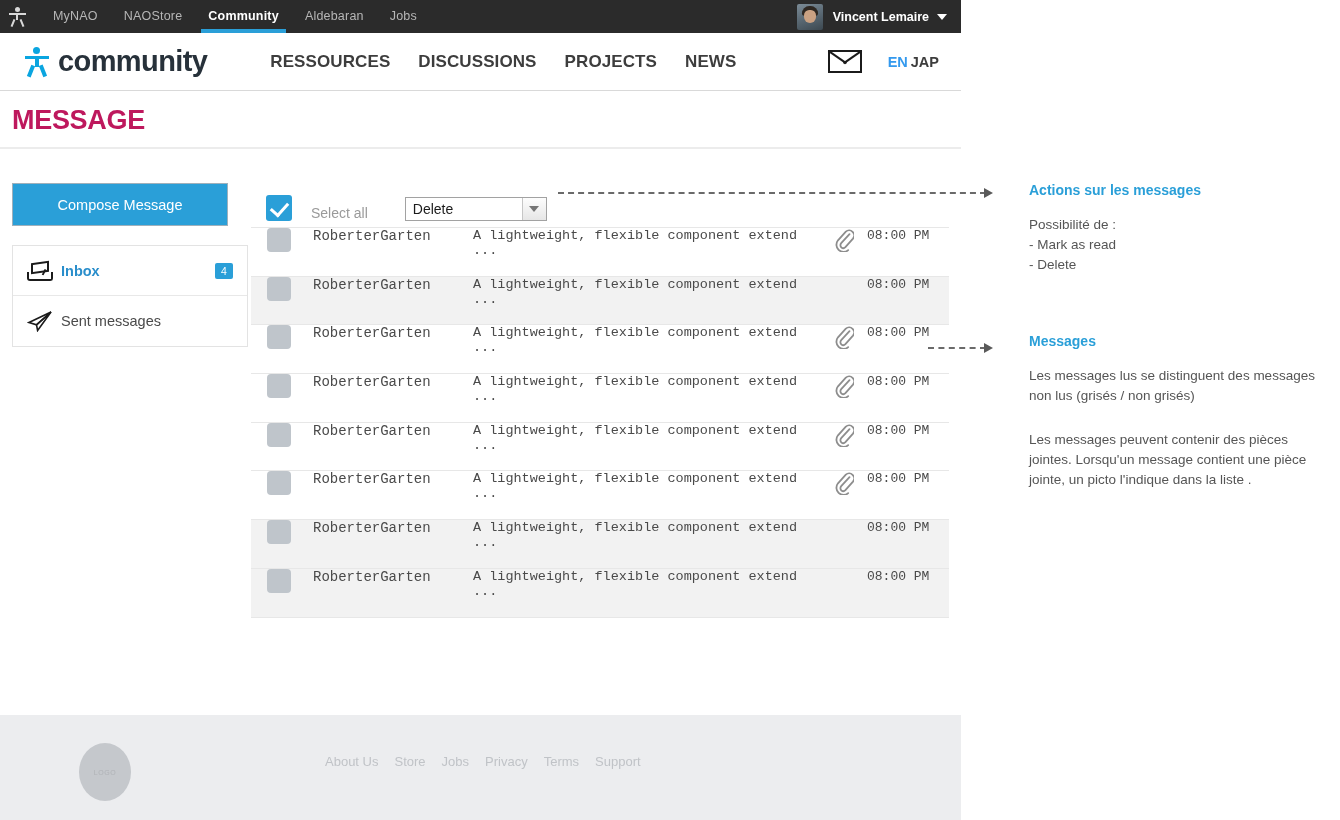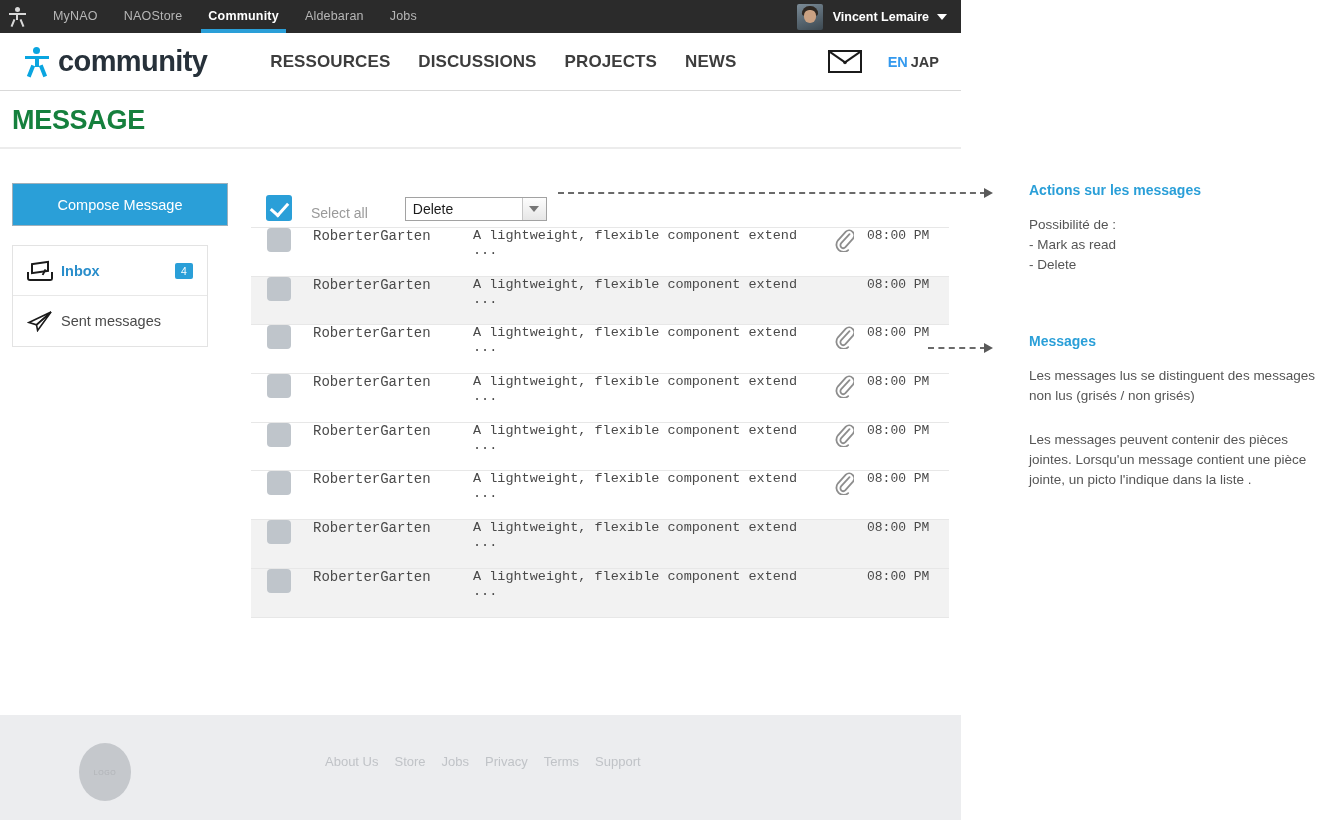--- a/index.html
+++ b/index.html
@@ -87,31 +87,31 @@
   .lang .en { color: #3399ee; cursor: pointer; }
   .lang .jp { color: #3d3d3d; cursor: pointer; margin-left: 3px; }
 
   
   .page-title-wrap {
     position: absolute; left: 0; top: 92px; width: 961px; height: 57px;
     border-bottom: 2px solid #ececec; background: #fff;
   }
   .page-title {
     position: absolute; left: 12px; top: 13px;
-    font-size: 27px; font-weight: bold; color: #15803d; letter-spacing: -.3px; text-align: center;
+    font-size: 27px; font-weight: bold; color: #be185d; letter-spacing: -.3px; text-align: center;
   }
 
   
   .sidebar { position: absolute; left: 12px; top: 183px; width: 216px; }
   .compose-btn {
     width: 216px; height: 43px; background: #2a9fd8; border: 1px solid #9fb0bb;
     color: #ffffff; font-size: 14.5px; display: flex; align-items: center;
     justify-content: center; cursor: pointer; font-weight: normal;
   }
-  .folder-list { margin-top: 19px; width: 196px; border: 1px solid #e3e3e3; background: #fff; }
+  .folder-list { margin-top: 19px; width: 236px; border: 1px solid #e3e3e3; background: #fff; }
   .folder-item {
     height: 50px; display: flex; align-items: center; padding: 0 14px;
     border-bottom: 1px solid #e8e8e8; cursor: pointer;
   }
   .folder-item:last-child { border-bottom: none; }
   .folder-icon { width: 34px; flex: none; display: flex; align-items: center; }
   .folder-label { font-size: 14.5px; color: #4a4a4a; }
   .folder-item.active .folder-label { color: #2a8ecb; font-weight: bold; }
   .badge {
     margin-left: auto; background: #2a9fd8; color: #fff; font-size: 10.5px;

